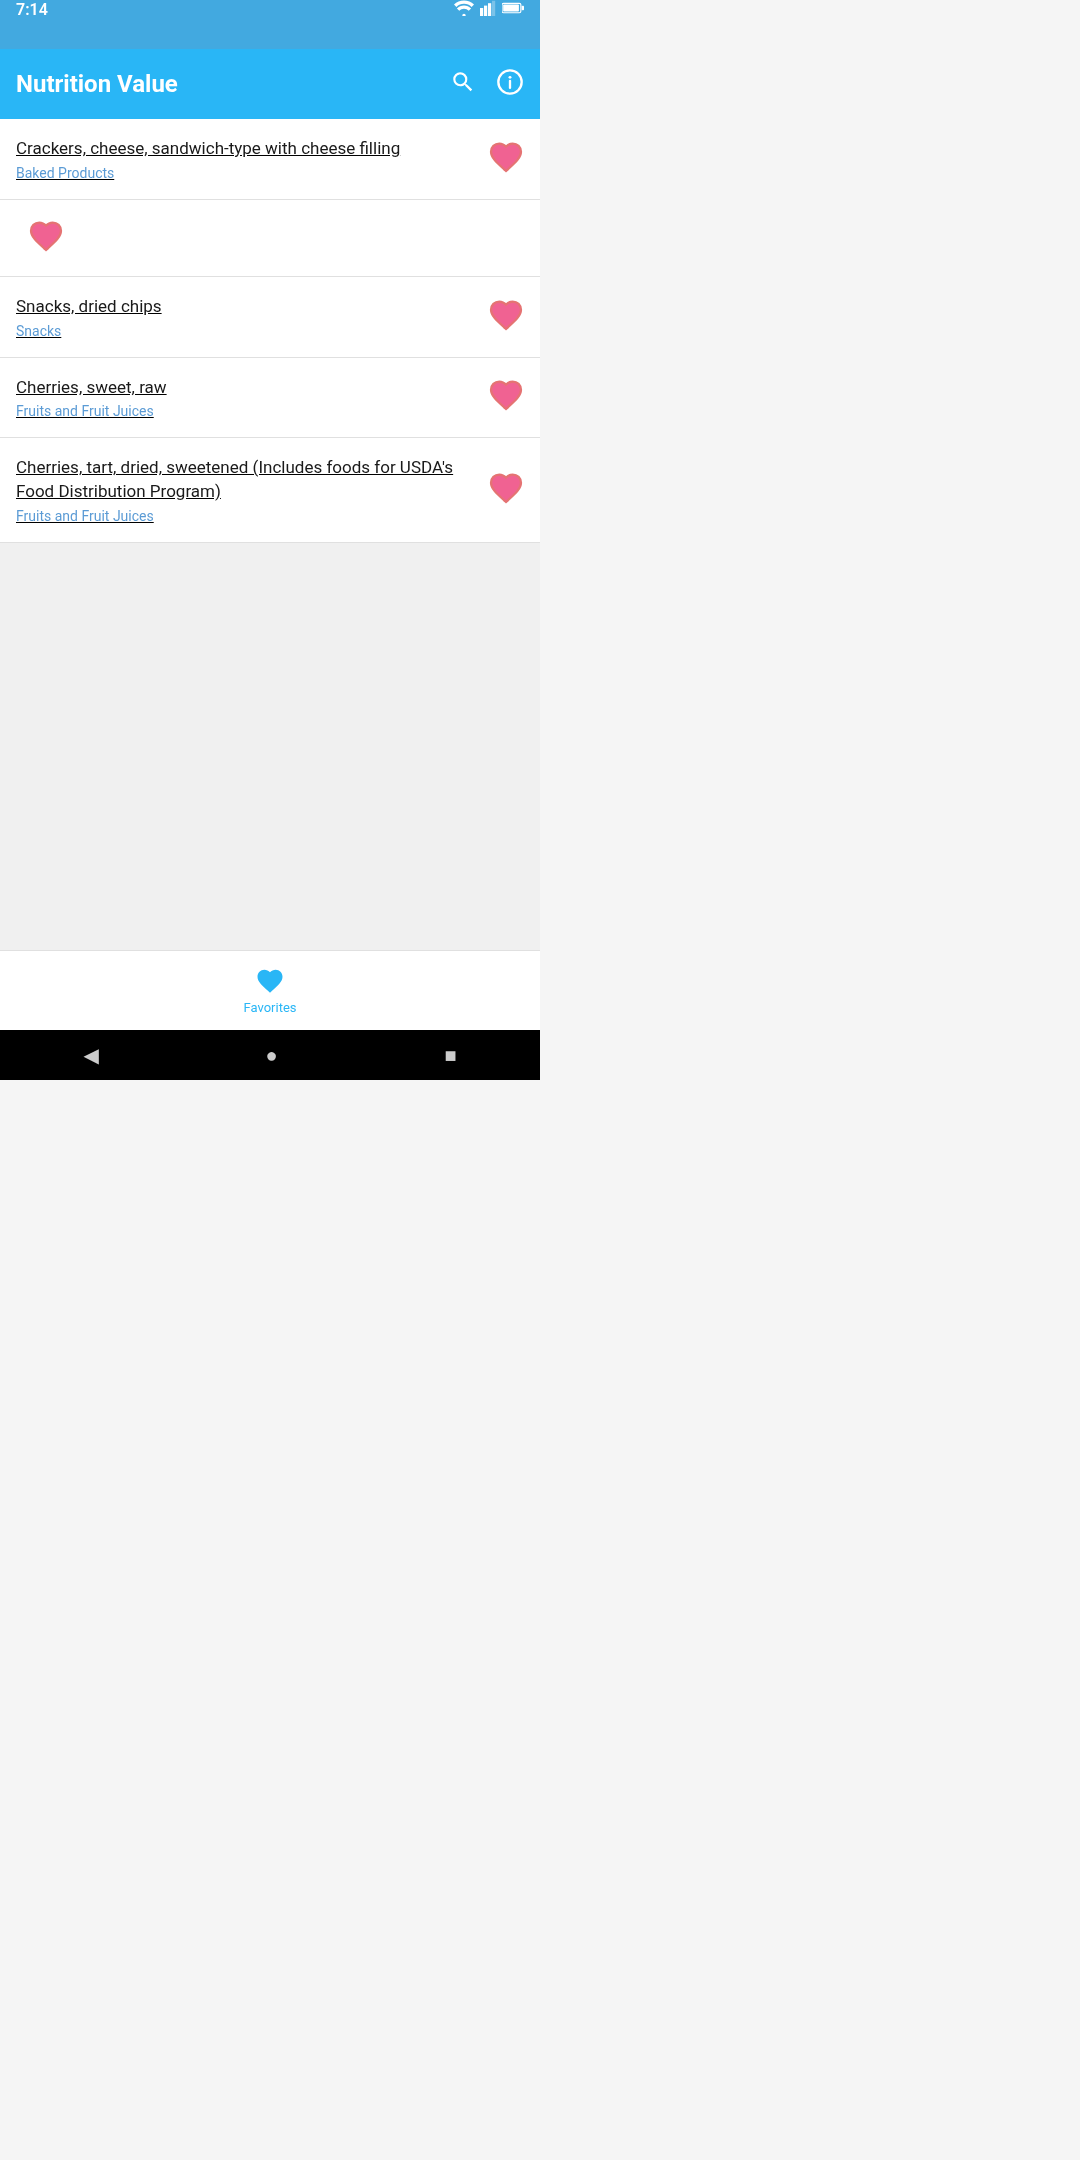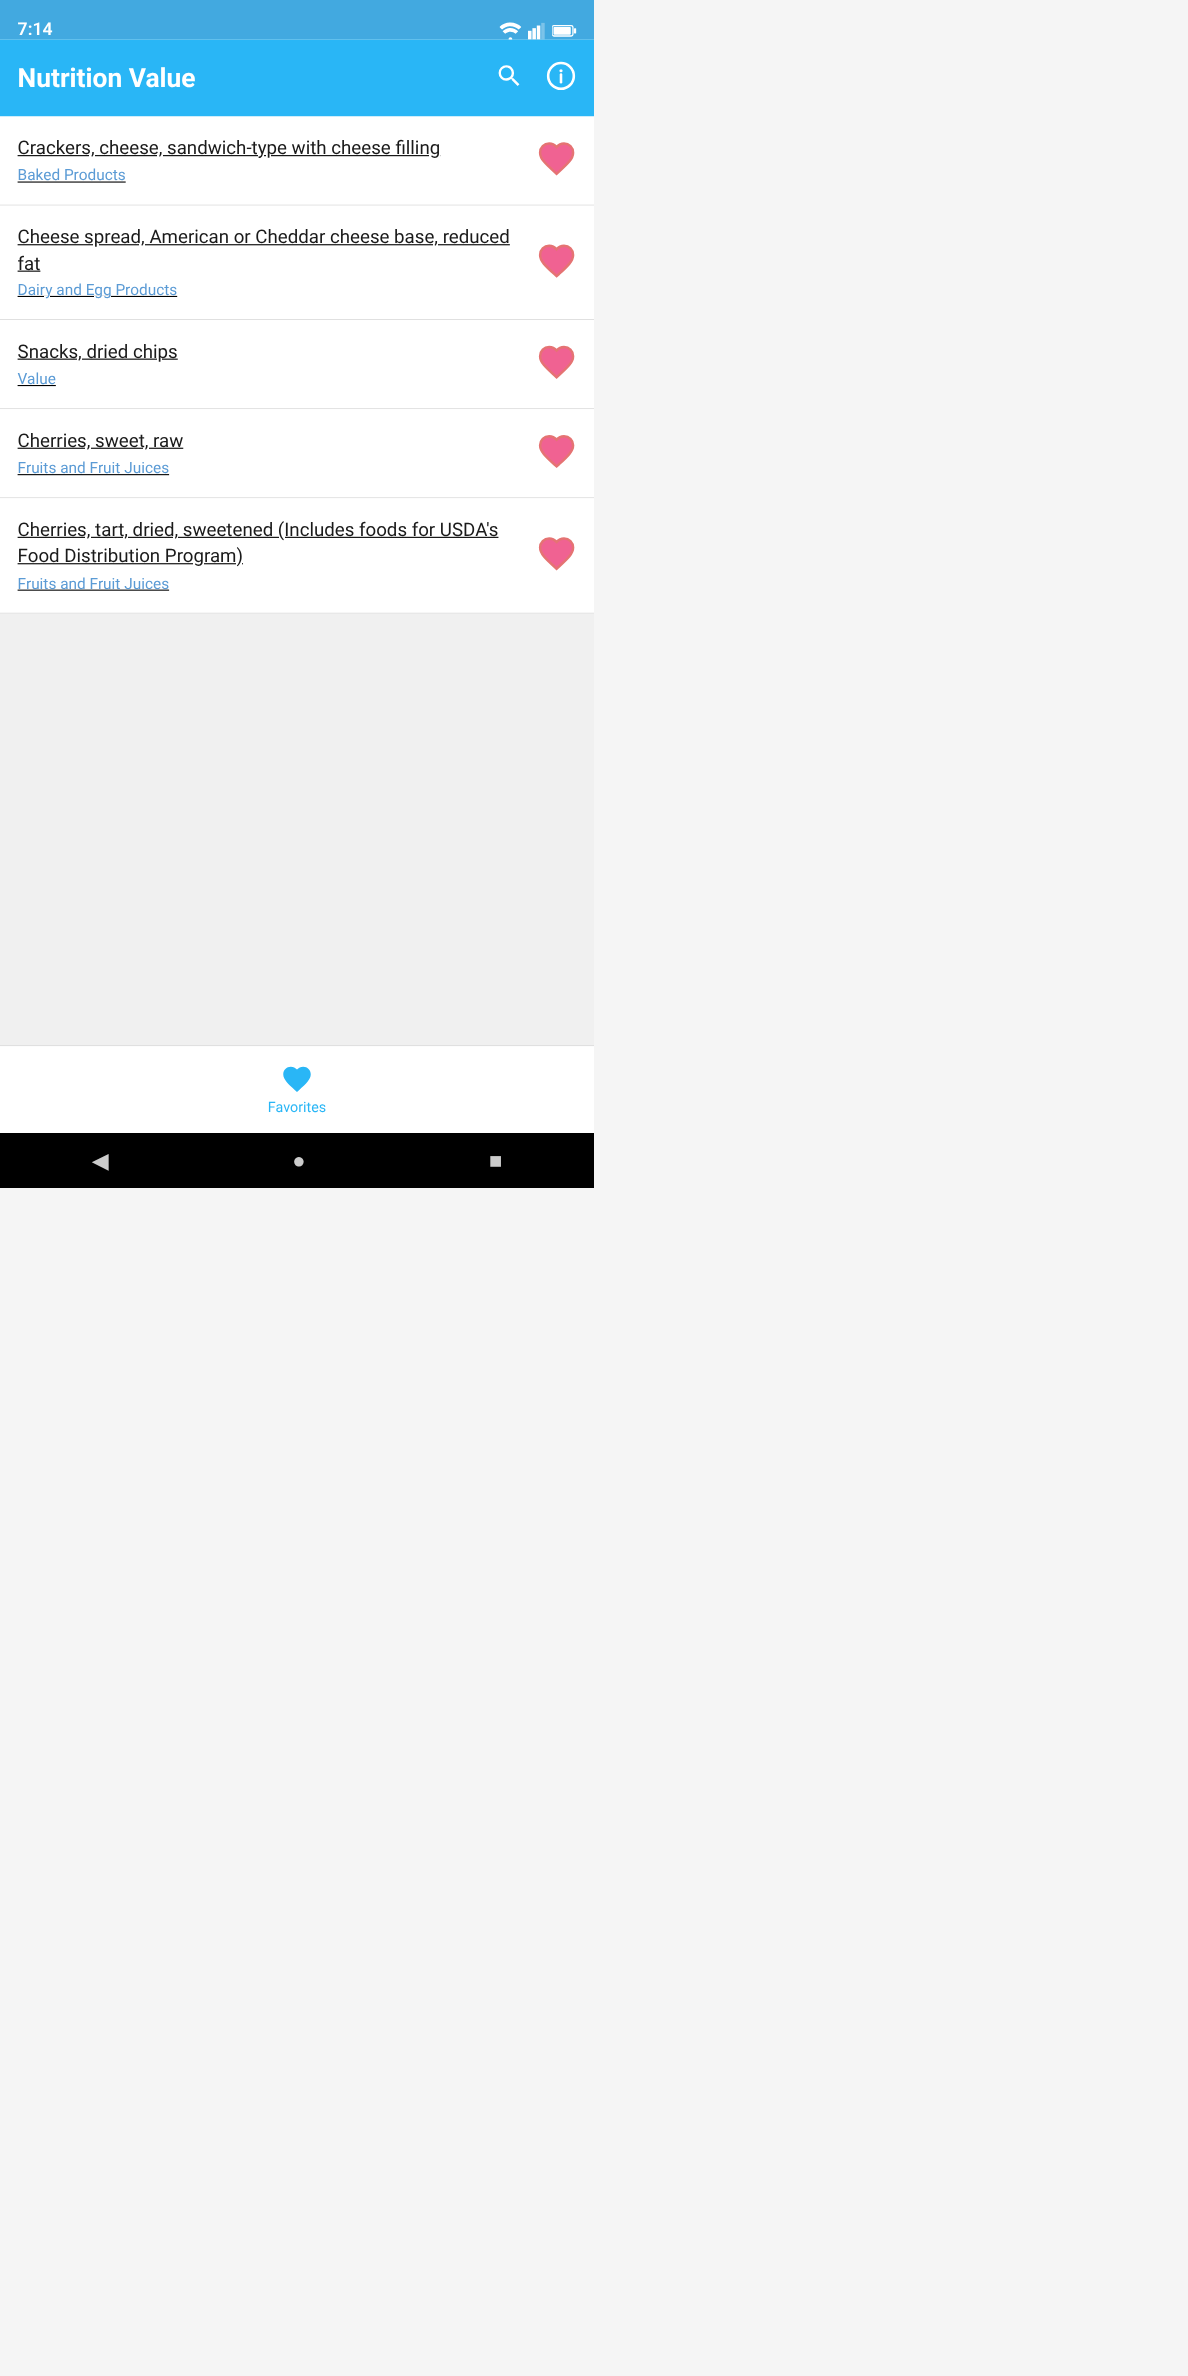--- a/index.html
+++ b/index.html
@@ -14,23 +14,23 @@
       width: 540px;
       height: 1080px;
       background: #f5f5f5;
       overflow: hidden;
       position: relative;
     }
 
     
     .status-bar {
       background: #42a9e0;
-      height: 36px;
-      display: flex;
-      align-items: flex-end;
+      height: 49px;
+      display: flex;
+      align-items: flex-start;
       justify-content: space-between;
       padding: 0 16px;
     }
 
     .status-time {
       color: white;
       font-size: 16px;
       font-weight: 600;
     }
 
@@ -230,34 +230,30 @@
         <div class="food-name">Crackers, cheese, sandwich-type with cheese filling</div>
         <div class="food-category">Baked Products</div>
       </div>
       <div class="heart-btn">
         <svg class="heart-icon" viewBox="0 0 24 24">
           <path d="M12 21.35l-1.45-1.32C5.4 15.36 2 12.28 2 8.5 2 5.42 4.42 3 7.5 3c1.74 0 3.41.81 4.5 2.09C13.09 3.81 14.76 3 16.5 3 19.58 3 22 5.42 22 8.5c0 3.78-3.4 6.86-8.55 11.54L12 21.35z" fill="#f06292" stroke="#e57373" stroke-width="1.5"></path>
         </svg>
       </div>
     </div>
     <div class="food-item">
-      <div class="food-info">
-        <div class="food-name">Cheese spread, American or Cheddar cheese base, reduced fat</div>
-        <div class="food-category">Dairy and Egg Products</div>
-      </div>
       <div class="heart-btn">
         <svg class="heart-icon" viewBox="0 0 24 24">
           <path d="M12 21.35l-1.45-1.32C5.4 15.36 2 12.28 2 8.5 2 5.42 4.42 3 7.5 3c1.74 0 3.41.81 4.5 2.09C13.09 3.81 14.76 3 16.5 3 19.58 3 22 5.42 22 8.5c0 3.78-3.4 6.86-8.55 11.54L12 21.35z" fill="#f06292" stroke="#e57373" stroke-width="1.5"></path>
         </svg>
       </div>
     </div>
     <div class="food-item">
       <div class="food-info">
         <div class="food-name">Snacks, dried chips</div>
-        <div class="food-category">Value</div>
+        <div class="food-category">Snacks</div>
       </div>
       <div class="heart-btn">
         <svg class="heart-icon" viewBox="0 0 24 24">
           <path d="M12 21.35l-1.45-1.32C5.4 15.36 2 12.28 2 8.5 2 5.42 4.42 3 7.5 3c1.74 0 3.41.81 4.5 2.09C13.09 3.81 14.76 3 16.5 3 19.58 3 22 5.42 22 8.5c0 3.78-3.4 6.86-8.55 11.54L12 21.35z" fill="#f06292" stroke="#e57373" stroke-width="1.5"></path>
         </svg>
       </div>
     </div>
     <div class="food-item">
       <div class="food-info">
         <div class="food-name">Cherries, sweet, raw</div>

